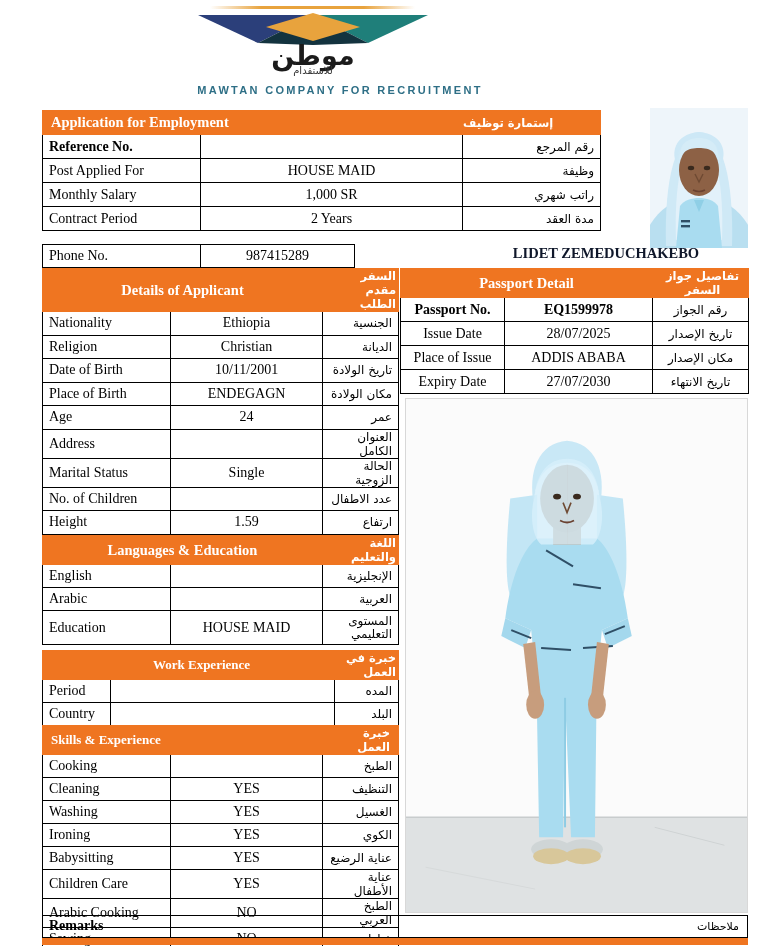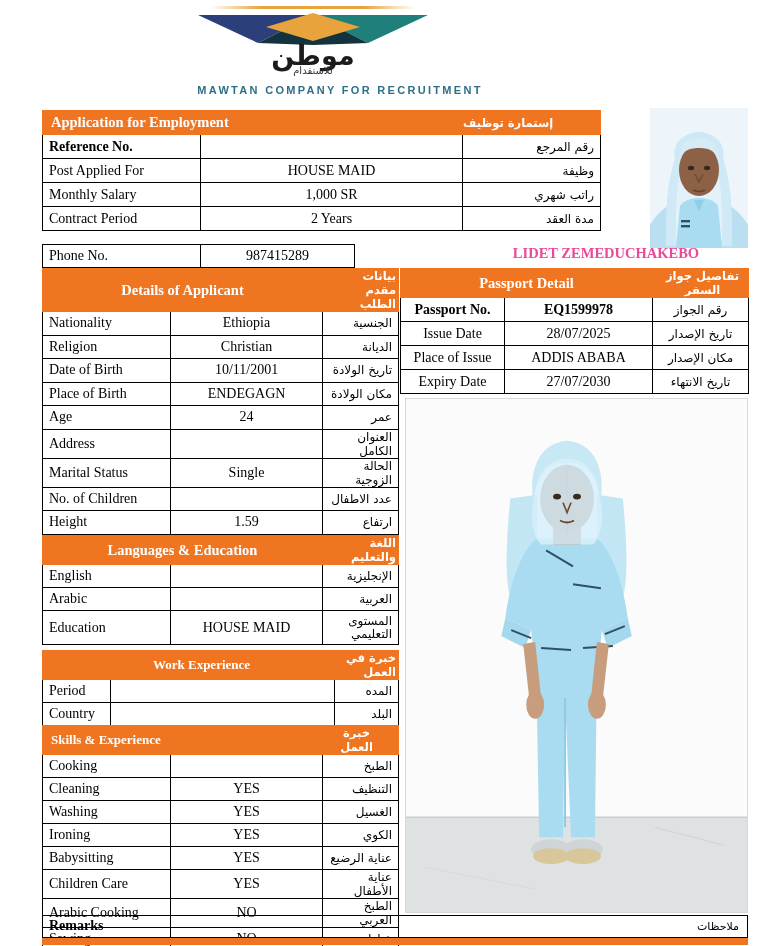--- a/index.html
+++ b/index.html
@@ -63,21 +63,21 @@
   
   .left-top { position: absolute; left: 0; top: 0; width: 558px; }
   .left-top td { height: 24px; }
 
   .phonerow { position: absolute; left: 0; top: 134px; width: 312px; }
   .phonerow td { height: 23px; }
 
   .applicant-name {
     position: absolute; left: 420px; top: 135px; width: 288px;
     text-align: center; font-weight: bold; font-size: 14.5px;
-    font-family: "Liberation Serif", serif; color: #ec4899;
+    font-family: "Liberation Serif", serif; color: #0f172a;
   }
 
   .details-tbl { position: absolute; left: 0; top: 158px; width: 356px; }
   .details-tbl td { height: 23.5px; }
 
   .passport-tbl { position: absolute; left: 358px; top: 158px; width: 348px; }
   .passport-tbl td { height: 24px; text-align: center; }
 
   .langedu-tbl { position: absolute; left: 0; top: 425px; width: 356px; }
   .workexp-tbl { position: absolute; left: 0; top: 540px; width: 356px; }
@@ -252,21 +252,21 @@
 
     <table class="tbl details-tbl">
       <colgroup>
           <col style="width:128px">
           <col style="width:152px">
           <col style="width:76px">
         </colgroup>
       <tbody>
         <tr class="orangebar">
           <td colspan="2" class="hdr-en" style="border-color:#ef7521;text-align:center;">Details of Applicant</td>
-          <td class="hdr-ar" style="border-color:#ef7521;padding-right:2px;">بيانات مقدم الطلب</td>
+          <td class="hdr-ar" style="border-color:#ef7521;padding-right:2px;">السفر مقدم الطلب</td>
         </tr>
         <tr>
           <td class="lbl">Nationality</td>
           <td class="val">Ethiopia</td>
           <td class="ar">الجنسية</td>
         </tr>
         <tr>
           <td class="lbl">Religion</td>
           <td class="val">Christian</td>
           <td class="ar">الديانة</td>
@@ -403,21 +403,21 @@
 
     <table class="tbl skills-tbl">
       <colgroup>
           <col style="width:128px">
           <col style="width:152px">
           <col style="width:76px">
         </colgroup>
       <tbody>
         <tr class="orangebar">
           <td colspan="2" class="hdr-en" style="border-color:#ef7521;padding-left:8px;font-size:13px;">Skills &amp; Experience</td>
-          <td class="hdr-ar" style="border-color:#ef7521;padding-right:14px;text-align:center;">خبرة العمل</td>
+          <td class="hdr-ar" style="border-color:#ef7521;padding-right:8px;">خبرة العمل</td>
         </tr>
         <tr>
           <td class="lbl">Cooking</td>
           <td class="val"></td>
           <td class="ar">الطبخ</td>
         </tr>
         <tr>
           <td class="lbl">Cleaning</td>
           <td class="val">YES</td>
           <td class="ar">التنظيف</td>

